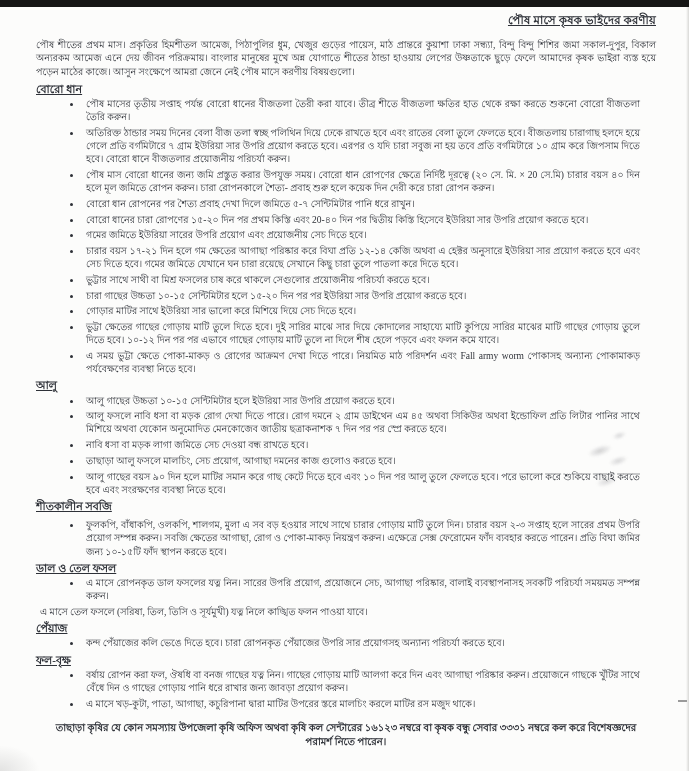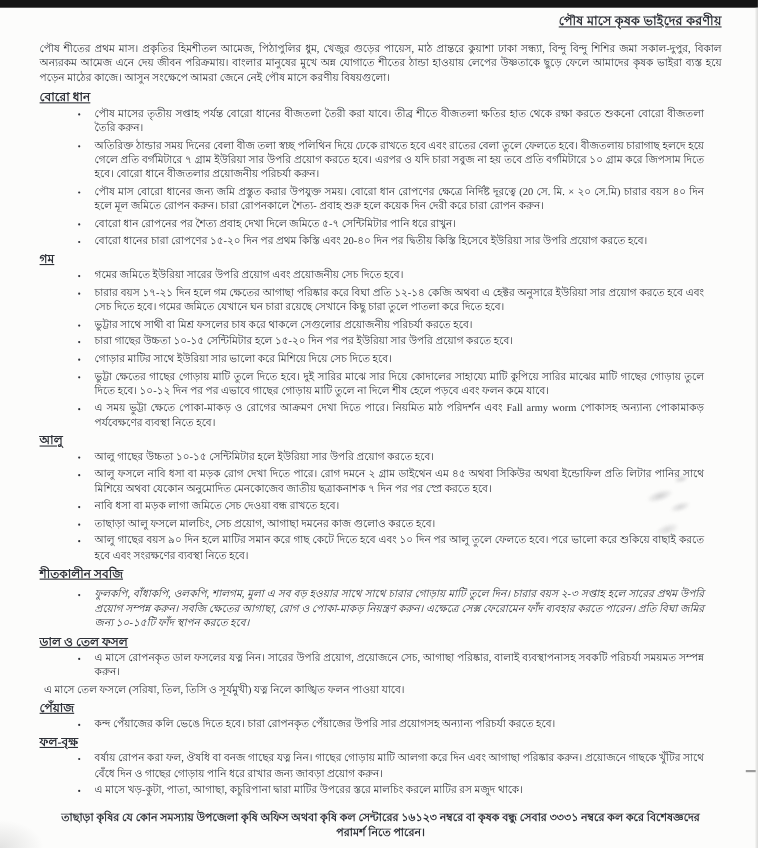--- a/index.html
+++ b/index.html
@@ -49,21 +49,21 @@
   .intro{margin:0 0 4px 0;}
   .sec{
     font-size:11px;font-weight:bold;text-decoration:underline;
     margin:3px 0 2px 0;
   }
   .sec.gap{margin-top:10px;}
   ul.blist{
     list-style:disc;margin:0 16px 2px 0;padding:0 0 0 46px;
   }
   ul.blist li{margin:0 0 2.5px 0;padding-left:4px;}
-  ul.blist.spaced{margin-top:6px;font-style:italic;}
+  ul.blist.spaced{margin-top:6px;}
   .plain{margin:1px 0 2px 4px;}
   .footer{
     font-weight:bold;text-align:center;margin:10px 18px 0 18px;font-size:10px;
     line-height:14px;
   }
 </style>
 </head>
 <body>
 
 <div class="page">
@@ -76,26 +76,25 @@
   <div class="content">
 
     <h1 class="title">পৌষ মাসে কৃষক ভাইদের করণীয়</h1>
 
     <p class="intro">পৌষ শীতের প্রথম মাস। প্রকৃতির হিমশীতল আমেজ, পিঠাপুলির ধুম, খেজুর গুড়ের পায়েস, মাঠ প্রান্তরে কুয়াশা ঢাকা সন্ধ্যা, বিন্দু বিন্দু শিশির জমা সকাল-দুপুর, বিকাল অন্যরকম আমেজ এনে দেয় জীবন পরিক্রমায়। বাংলার মানুষের মুখে অন্ন যোগাতে শীতের ঠান্ডা হাওয়ায় লেপের উষ্ণতাকে ছুড়ে ফেলে আমাদের কৃষক ভাইরা ব্যস্ত হয়ে পড়েন মাঠের কাজে। আসুন সংক্ষেপে আমরা জেনে নেই পৌষ মাসে করণীয় বিষয়গুলো।</p>
 
     <h2 class="sec">বোরো ধান</h2>
     <ul class="blist">
       <li>পৌষ মাসের তৃতীয় সপ্তাহ পর্যন্ত বোরো ধানের বীজতলা তৈরী করা যাবে। তীব্র শীতে বীজতলা ক্ষতির হাত থেকে রক্ষা করতে শুকনো বোরো বীজতলা তৈরি করুন।</li>
       <li>অতিরিক্ত ঠান্ডার সময় দিনের বেলা বীজ তলা স্বচ্ছ পলিথিন দিয়ে ঢেকে রাখতে হবে এবং রাতের বেলা তুলে ফেলতে হবে। বীজতলায় চারাগাছ হলদে হয়ে গেলে প্রতি বর্গমিটারে ৭ গ্রাম ইউরিয়া সার উপরি প্রয়োগ করতে হবে। এরপর ও যদি চারা সবুজ না হয় তবে প্রতি বর্গমিটারে ১০ গ্রাম করে জিপসাম দিতে হবে। বোরো ধানে বীজতলার প্রয়োজনীয় পরিচর্যা করুন।</li>
-      <li>পৌষ মাস বোরো ধানের জন্য জমি প্রস্তুত করার উপযুক্ত সময়। বোরো ধান রোপণের ক্ষেত্রে নির্দিষ্ট দূরত্বে (20 সে. মি. × ২০ সে.মি) চারার বয়স ৪০ দিন হলে মূল জমিতে রোপন করুন। চারা রোপনকালে শৈত্য- প্রবাহ শুরু হলে কয়েক দিন দেরী করে চারা রোপন করুন।</li>
+      <li>পৌষ মাস বোরো ধানের জন্য জমি প্রস্তুত করার উপযুক্ত সময়। বোরো ধান রোপণের ক্ষেত্রে নির্দিষ্ট দূরত্বে (২০ সে. মি. × 20 সে.মি) চারার বয়স ৪০ দিন হলে মূল জমিতে রোপন করুন। চারা রোপনকালে শৈত্য- প্রবাহ শুরু হলে কয়েক দিন দেরী করে চারা রোপন করুন।</li>
       <li>বোরো ধান রোপনের পর শৈত্য প্রবাহ দেখা দিলে জমিতে ৫-৭ সেন্টিমিটার পানি ধরে রাখুন।</li>
       <li>বোরো ধানের চারা রোপণের ১৫-২০ দিন পর প্রথম কিস্তি এবং 20-৪০ দিন পর দ্বিতীয় কিস্তি হিসেবে ইউরিয়া সার উপরি প্রয়োগ করতে হবে।</li>
     </ul>
 
-    <h2 class="sec">গম</h2>
     <ul class="blist">
       <li>গমের জমিতে ইউরিয়া সারের উপরি প্রয়োগ এবং প্রয়োজনীয় সেচ দিতে হবে।</li>
       <li>চারার বয়স ১৭-২১ দিন হলে গম ক্ষেতের আগাছা পরিষ্কার করে বিঘা প্রতি ১২-১৪ কেজি অথবা এ হেক্টর অনুসারে ইউরিয়া সার প্রয়োগ করতে হবে এবং সেচ দিতে হবে। গমের জমিতে যেখানে ঘন চারা রয়েছে সেখানে কিছু চারা তুলে পাতলা করে দিতে হবে।</li>
     </ul>
 
     <ul class="blist">
       <li>ভুট্টার সাথে সাথী বা মিশ্র ফসলের চাষ করে থাকলে সেগুলোর প্রয়োজনীয় পরিচর্যা করতে হবে।</li>
       <li>চারা গাছের উচ্চতা ১০-১৫ সেন্টিমিটার হলে ১৫-২০ দিন পর পর ইউরিয়া সার উপরি প্রয়োগ করতে হবে।</li>
       <li>গোড়ার মাটির সাথে ইউরিয়া সার ভালো করে মিশিয়ে দিয়ে সেচ দিতে হবে।</li>
       <li>ভুট্টা ক্ষেতের গাছের গোড়ায় মাটি তুলে দিতে হবে। দুই সারির মাঝে সার দিয়ে কোদালের সাহায্যে মাটি কুপিয়ে সারির মাঝের মাটি গাছের গোড়ায় তুলে দিতে হবে। ১০-১২ দিন পর পর এভাবে গাছের গোড়ায় মাটি তুলে না দিলে শীষ হেলে পড়বে এবং ফলন কমে যাবে।</li>

